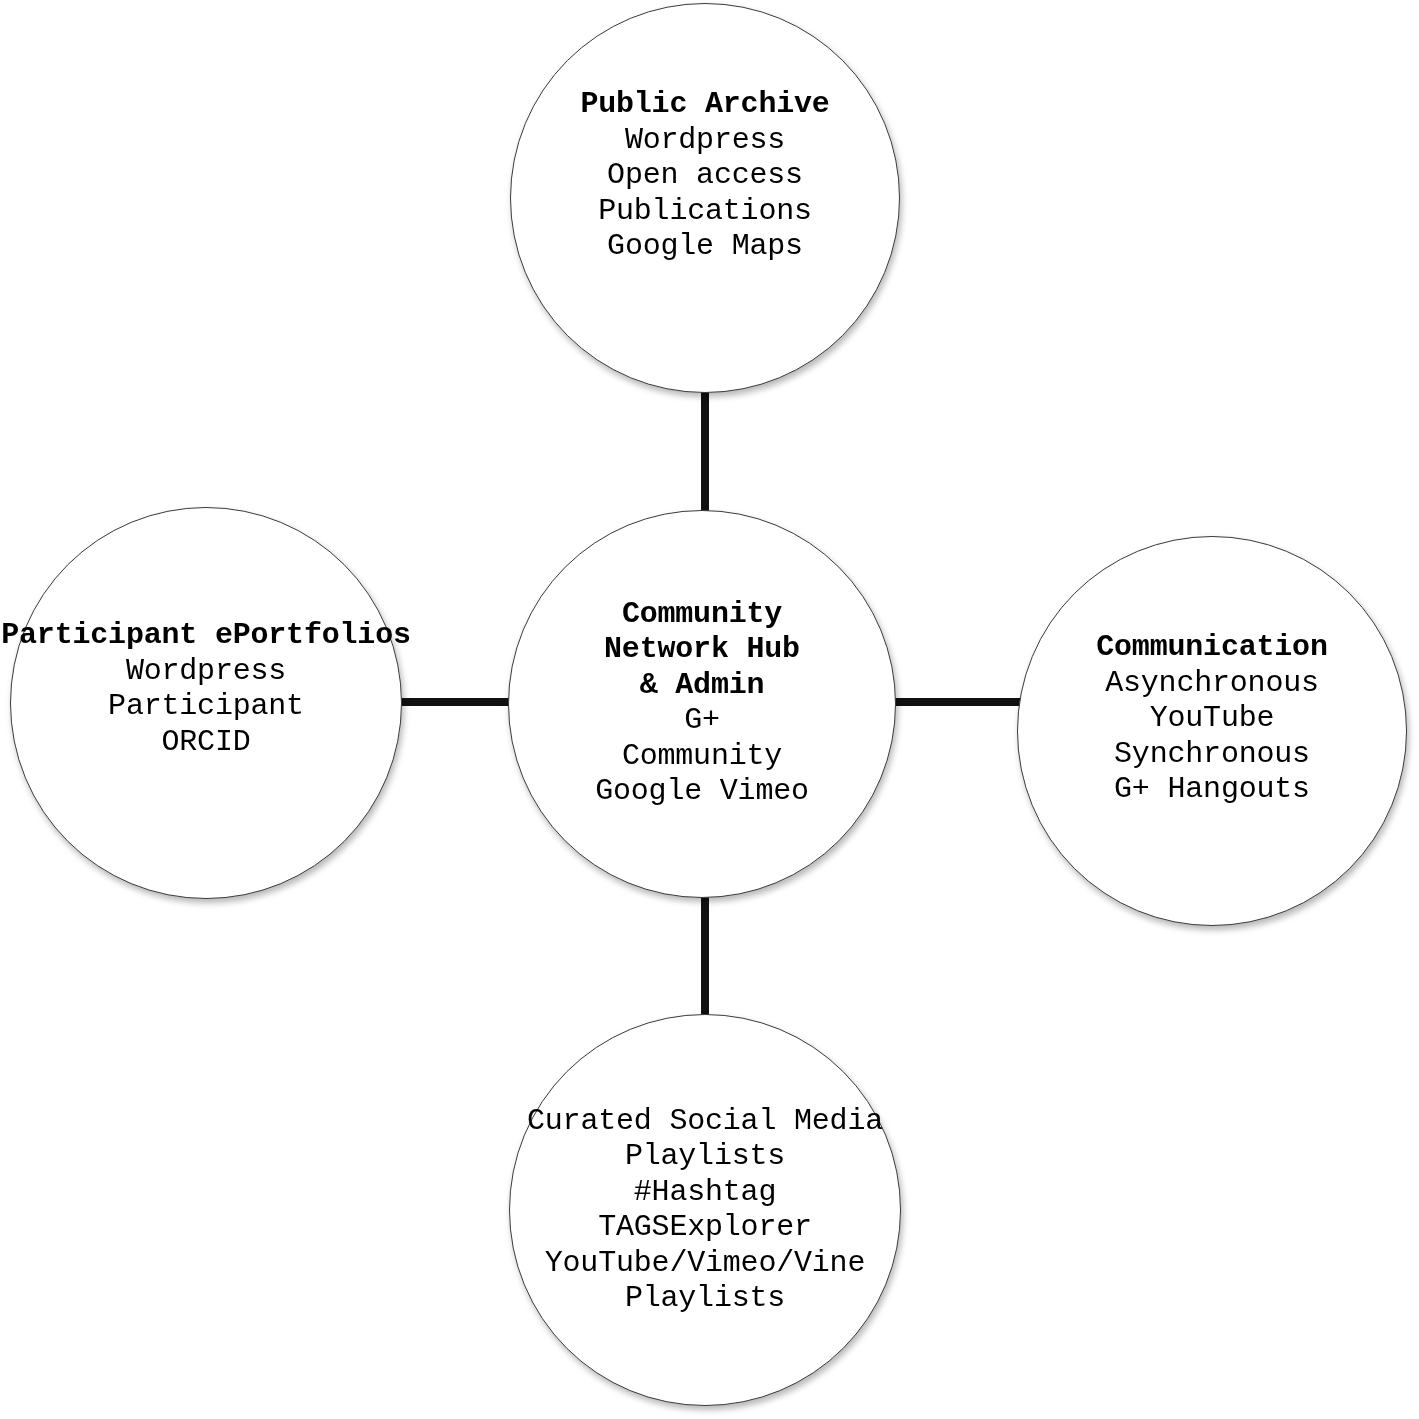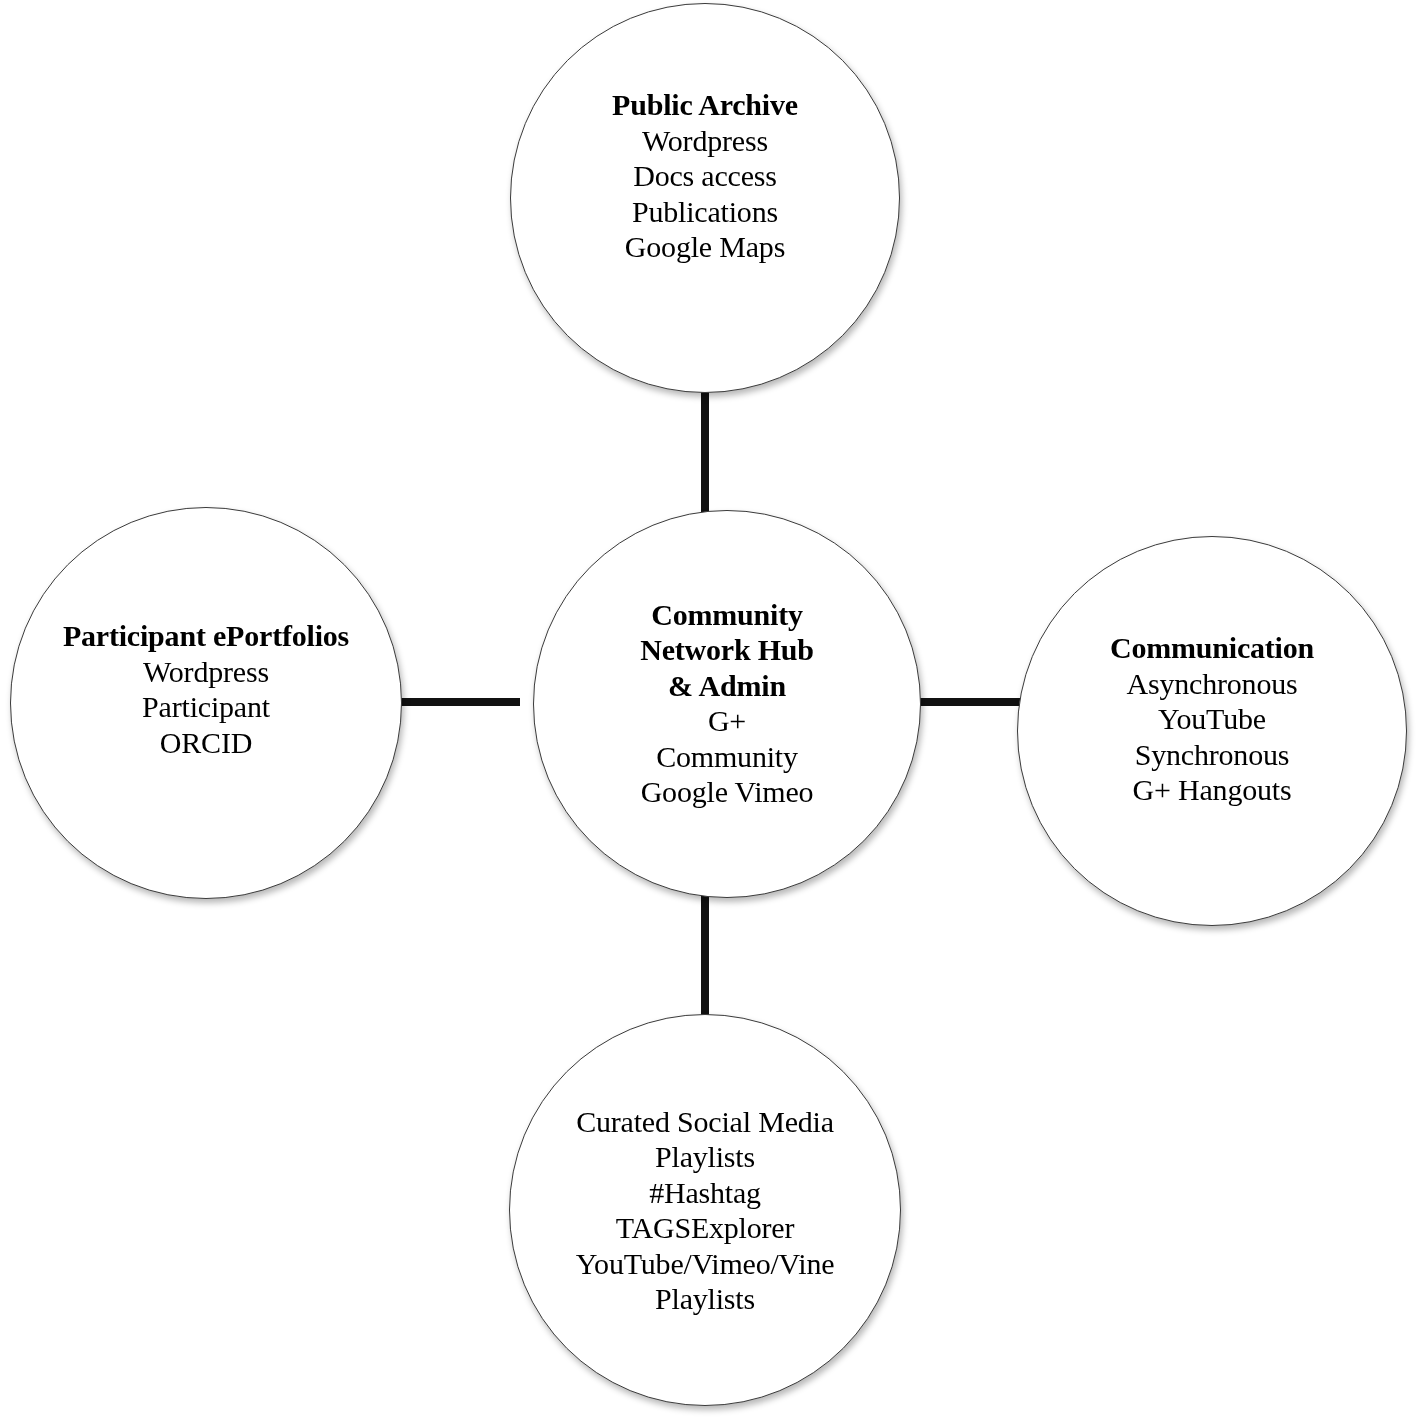--- a/index.html
+++ b/index.html
@@ -7,21 +7,21 @@
     margin: 0;
     padding: 0;
     background: #ffffff;
   }
   #canvas {
     position: relative;
     width: 1419px;
     height: 1419px;
     background: #ffffff;
     overflow: hidden;
-    font-family: Liberation Serif, serif;
+    font-family: Liberation Mono, monospace;
     -webkit-font-smoothing: antialiased;
   }
 
   
   .connector {
     position: absolute;
     background: #111111;
     z-index: 1;
   }
   .connector.vertical  { width: 8px; }
@@ -56,21 +56,21 @@
     letter-spacing: -0.2px;
     white-space: nowrap;
   }
   .node .line.bold { font-weight: bold; }
 
   
   #node-public-archive {
     left: 510px;  top: 3px;    width: 390px; height: 390px;
   }
   #node-hub {
-    left: 533px;  top: 510px;  width: 388px; height: 388px;
+    left: 508px;  top: 510px;  width: 388px; height: 388px;
   }
   #node-eportfolios {
     left: 10px;   top: 507px;  width: 392px; height: 392px;
   }
   #node-communication {
     left: 1017px; top: 536px;  width: 390px; height: 390px;
   }
   #node-social-media {
     left: 509px;  top: 1014px; width: 392px; height: 392px;
   }
@@ -89,21 +89,21 @@
 
   <div id="conn-top" class="connector vertical"></div>
   <div id="conn-bottom" class="connector vertical"></div>
   <div id="conn-left" class="connector horizontal"></div>
   <div id="conn-right" class="connector horizontal"></div>
 
   <div id="node-public-archive" class="node">
     <div class="textblock">
       <span class="line bold">Public Archive</span>
       <span class="line">Wordpress</span>
-      <span class="line">Docs access</span>
+      <span class="line">Open access</span>
       <span class="line">Publications</span>
       <span class="line">Google Maps</span>
     </div>
   </div>
 
   <div id="node-eportfolios" class="node">
     <div class="textblock">
       <span class="line bold">Participant ePortfolios</span>
       <span class="line">Wordpress</span>
       <span class="line">Participant</span>

